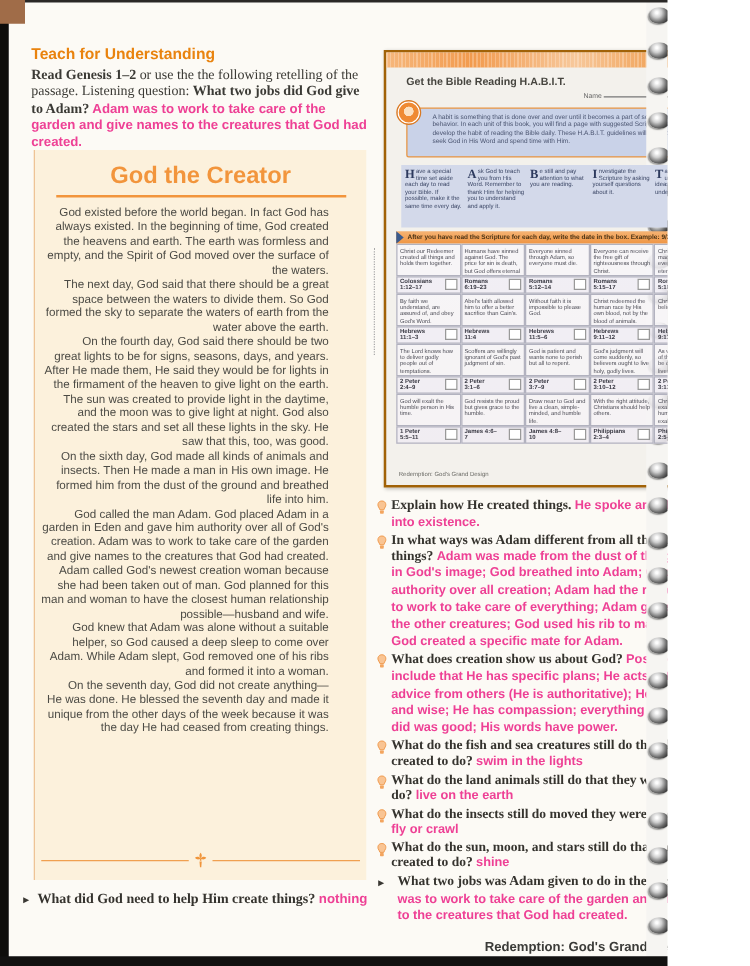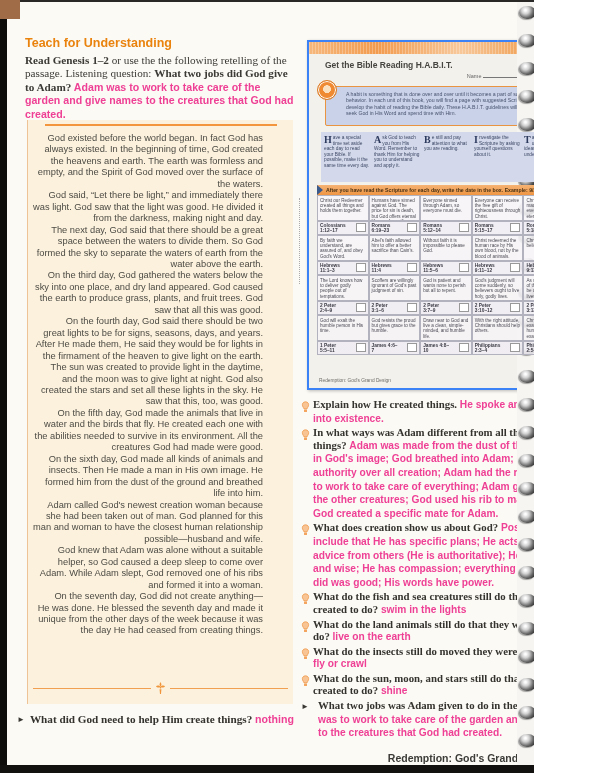--- a/index.html
+++ b/index.html
@@ -36,21 +36,21 @@
   .creator-divider .orn{margin:0 4px;line-height:0;}
   .left-question{position:absolute;left:10px;top:711px;width:278px;display:flex;}
   .arrow-bullet{color:#3a3833;font-size:8px;line-height:13px;margin-right:5px;}
   .lq-text{font-family:"Liberation Serif",serif;font-weight:bold;font-size:11.2px;line-height:13.4px;color:#35332e;}
   .lq-text .a{font-family:"Liberation Sans",sans-serif;font-size:10.6px;color:#ee4095;}
   .footer-left{position:absolute;left:27px;top:770px;font-size:15px;color:#3b3b38;}
   .footer-left .num{margin-right:18px;}
   .footer-right{position:absolute;right:27px;top:750px;font-size:10.5px;font-weight:bold;color:#3b3b38;}
   
   .worksheet{position:absolute;left:300px;top:38px;width:278px;height:350px;background:#f3f1ec;
-             border:2px solid #3b82f6;box-sizing:border-box;box-shadow:1px 1px 3px rgba(0,0,0,0.25);}
+             border:2px solid #a16207;box-sizing:border-box;box-shadow:1px 1px 3px rgba(0,0,0,0.25);}
   .ws-band-top{position:absolute;left:0;top:0;right:0;height:12px;
       background:linear-gradient(90deg,#f6b77c,#f29b4e 25%,#f7c89b 55%,#ef9a49 85%,#f6b77c);}
   .ws-band-top:after{content:"";position:absolute;inset:0;
       background:repeating-linear-gradient(90deg,rgba(255,255,255,0.25) 0 1px,transparent 1px 3px);}
   .ws-title{position:absolute;left:16px;top:18px;font-size:8.5px;font-weight:bold;color:#46453f;}
   .ws-name{position:absolute;right:12px;top:30px;font-size:5.5px;color:#666;}
   .ws-name .nline{display:inline-block;width:88px;border-bottom:1px solid #777;height:5px;}
   .ws-intro{position:absolute;left:16px;top:44px;right:14px;height:40px;background:#c9d2e8;
             border:1px solid #e89440;border-radius:2px;padding:4px 8px 3px 20px;box-sizing:border-box;}
   .ws-intro-text{font-size:5.2px;line-height:6.4px;color:#4a5470;}
@@ -102,29 +102,28 @@
 <div class="screen">
   <div class="page">
     <div class="page-shadow-right"></div>
 
     <div class="teach">
       <p class="teach-h">Teach for Understanding</p>
       <p class="teach-p"><span class="b">Read Genesis 1–2</span><span> or use the the following retelling of the passage. Listening question: </span><span class="b">What two jobs did God give to Adam?</span><span class="a-pink"> Adam was to work to take care of the garden and give names to the creatures that God had created.</span></p>
     </div>
 
     <div class="creator-box">
+      <p class="creator-title">God the Creator</p>
       <div class="creator-rule"></div>
       <div class="story">
         <p>God existed before the world began. In fact God has always existed. In the beginning of time, God created the heavens and earth. The earth was formless and empty, and the Spirit of God moved over the surface of the waters.</p>
-        <p>God said, “Let there be light,” and immediately there was light. God saw that the light was good. He divided it from the darkness, making night and day.</p>
         <p>The next day, God said that there should be a great space between the waters to divide them. So God formed the sky to separate the waters of earth from the water above the earth.</p>
-        <p>On the third day, God gathered the waters below the sky into one place, and dry land appeared. God caused the earth to produce grass, plants, and fruit trees. God saw that all this was good.</p>
         <p>On the fourth day, God said there should be two great lights to be for signs, seasons, days, and years. After He made them, He said they would be for lights in the firmament of the heaven to give light on the earth. The sun was created to provide light in the daytime, and the moon was to give light at night. God also created the stars and set all these lights in the sky. He saw that this, too, was good.</p>
-        <p>On the fifth day, God made the animals that live in water and the birds that fly. He created each one with the abilities needed to survive in its environment. All the creatures God had made were good.</p>
         <p>On the sixth day, God made all kinds of animals and insects. Then He made a man in His own image. He formed him from the dust of the ground and breathed life into him.</p>
+        <p>God called the man Adam. God placed Adam in a garden in Eden and gave him authority over all of God's creation. Adam was to work to take care of the garden and give names to the creatures that God had created.</p>
         <p>Adam called God's newest creation woman because she had been taken out of man. God planned for this man and woman to have the closest human relationship possible—husband and wife.</p>
         <p>God knew that Adam was alone without a suitable helper, so God caused a deep sleep to come over Adam. While Adam slept, God removed one of his ribs and formed it into a woman.</p>
         <p>On the seventh day, God did not create anything—He was done. He blessed the seventh day and made it unique from the other days of the week because it was the day He had ceased from creating things.</p>
       </div>
       <div class="creator-divider">
         <span class="line"></span>
         <span class="orn">
           <svg width="11" height="12" viewBox="0 0 11 12">
               <path d="M5.5 0 C6.4 1.6 7.1 2.7 5.5 4.6 C3.9 2.7 4.6 1.6 5.5 0 Z M5.5 4.8 C6.6 3.2 8.9 3.1 10 4.2 C9 5.8 7.2 5.8 6.1 5.2 L6.1 6.6 L4.9 6.6 L4.9 5.2 C3.8 5.8 2 5.8 1 4.2 C2.1 3.1 4.4 3.2 5.5 4.8 Z M4.6 7.2 L6.4 7.2 L6 12 L5 12 Z" fill="#f0953b"></path>
             </svg>

